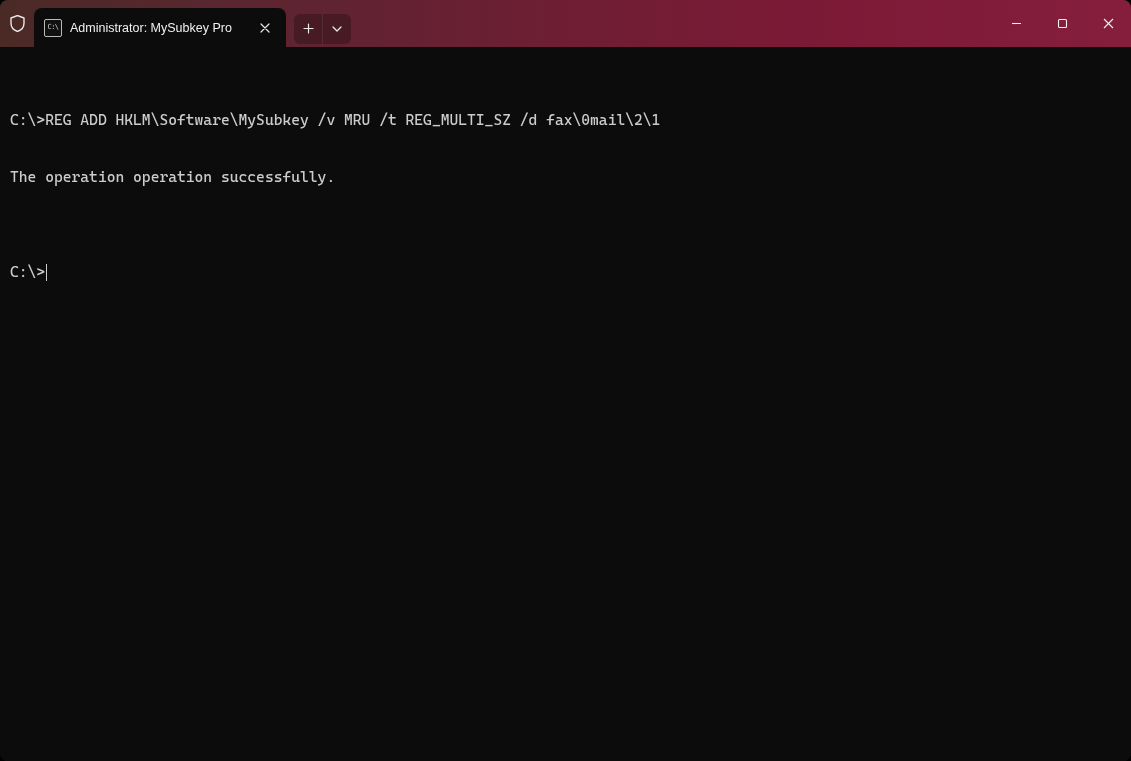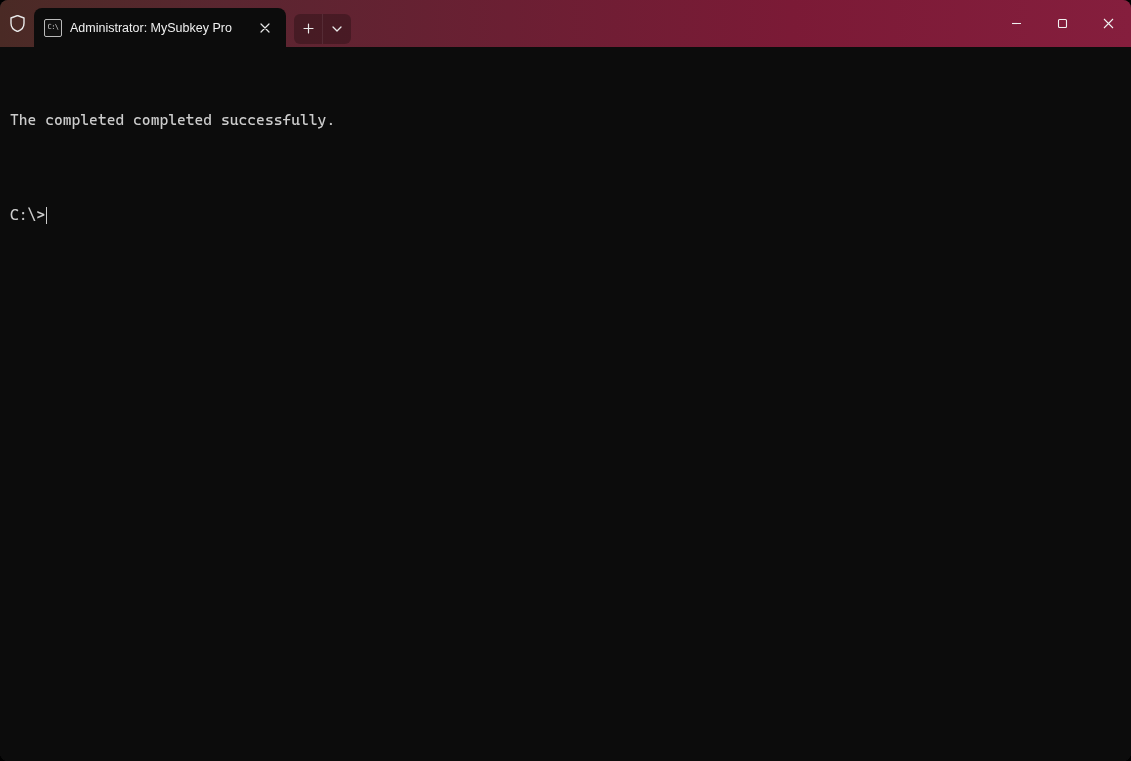--- a/index.html
+++ b/index.html
@@ -212,18 +212,19 @@
       </div>
       <div class="win-btn close">
         <svg width="11" height="11" viewBox="0 0 11 11">
           <path d="M1 1 L10 10 M10 1 L1 10" stroke="#f0f0f0" stroke-width="1.1"></path>
         </svg>
       </div>
     </div>
   </div>
 
   <div class="terminal">
-    <span class="term-line">The completed completed successfully.</span>
+    <span class="term-line">C:\&gt;REG ADD HKLM\Software\MySubkey /v MRU /t REG_MULTI_SZ /d fax\0mail\2\1</span>
+    <span class="term-line">The operation operation successfully.</span>
     <span class="term-line"></span>
     <span class="term-line"><span>C:\&gt;</span><span class="cursor"></span></span>
   </div>
 
 </div>
 
 </body></html>

